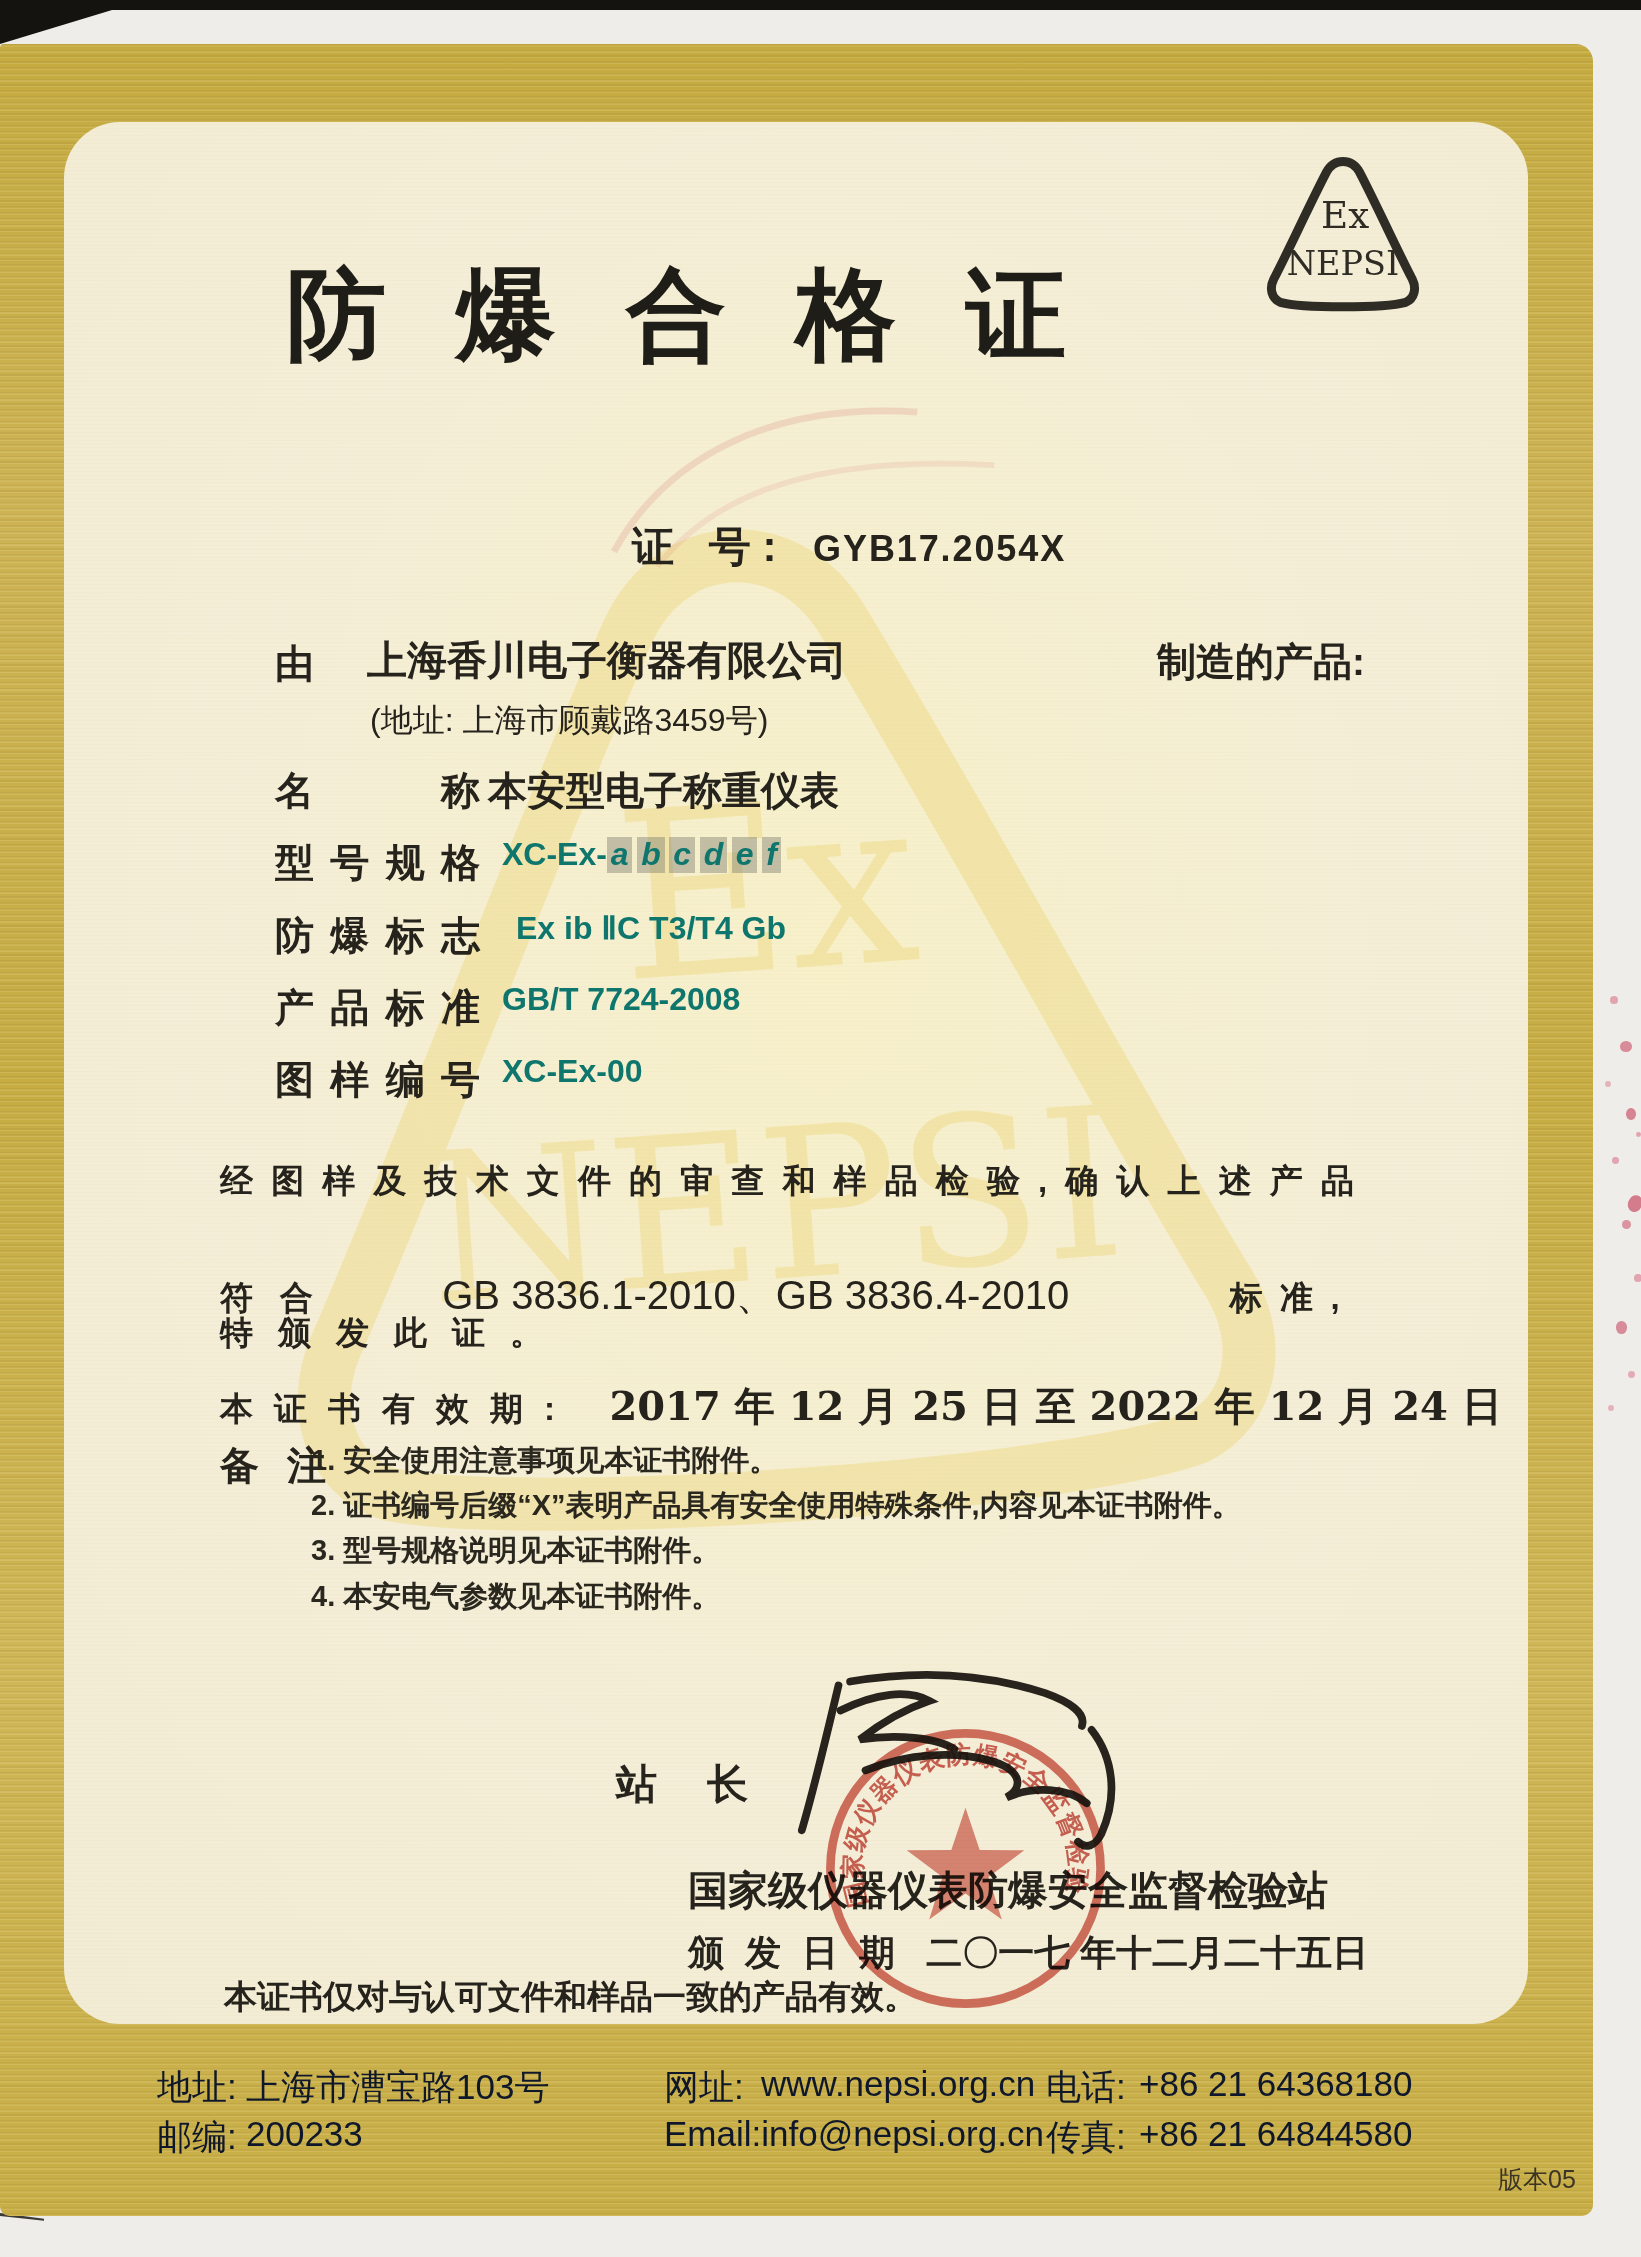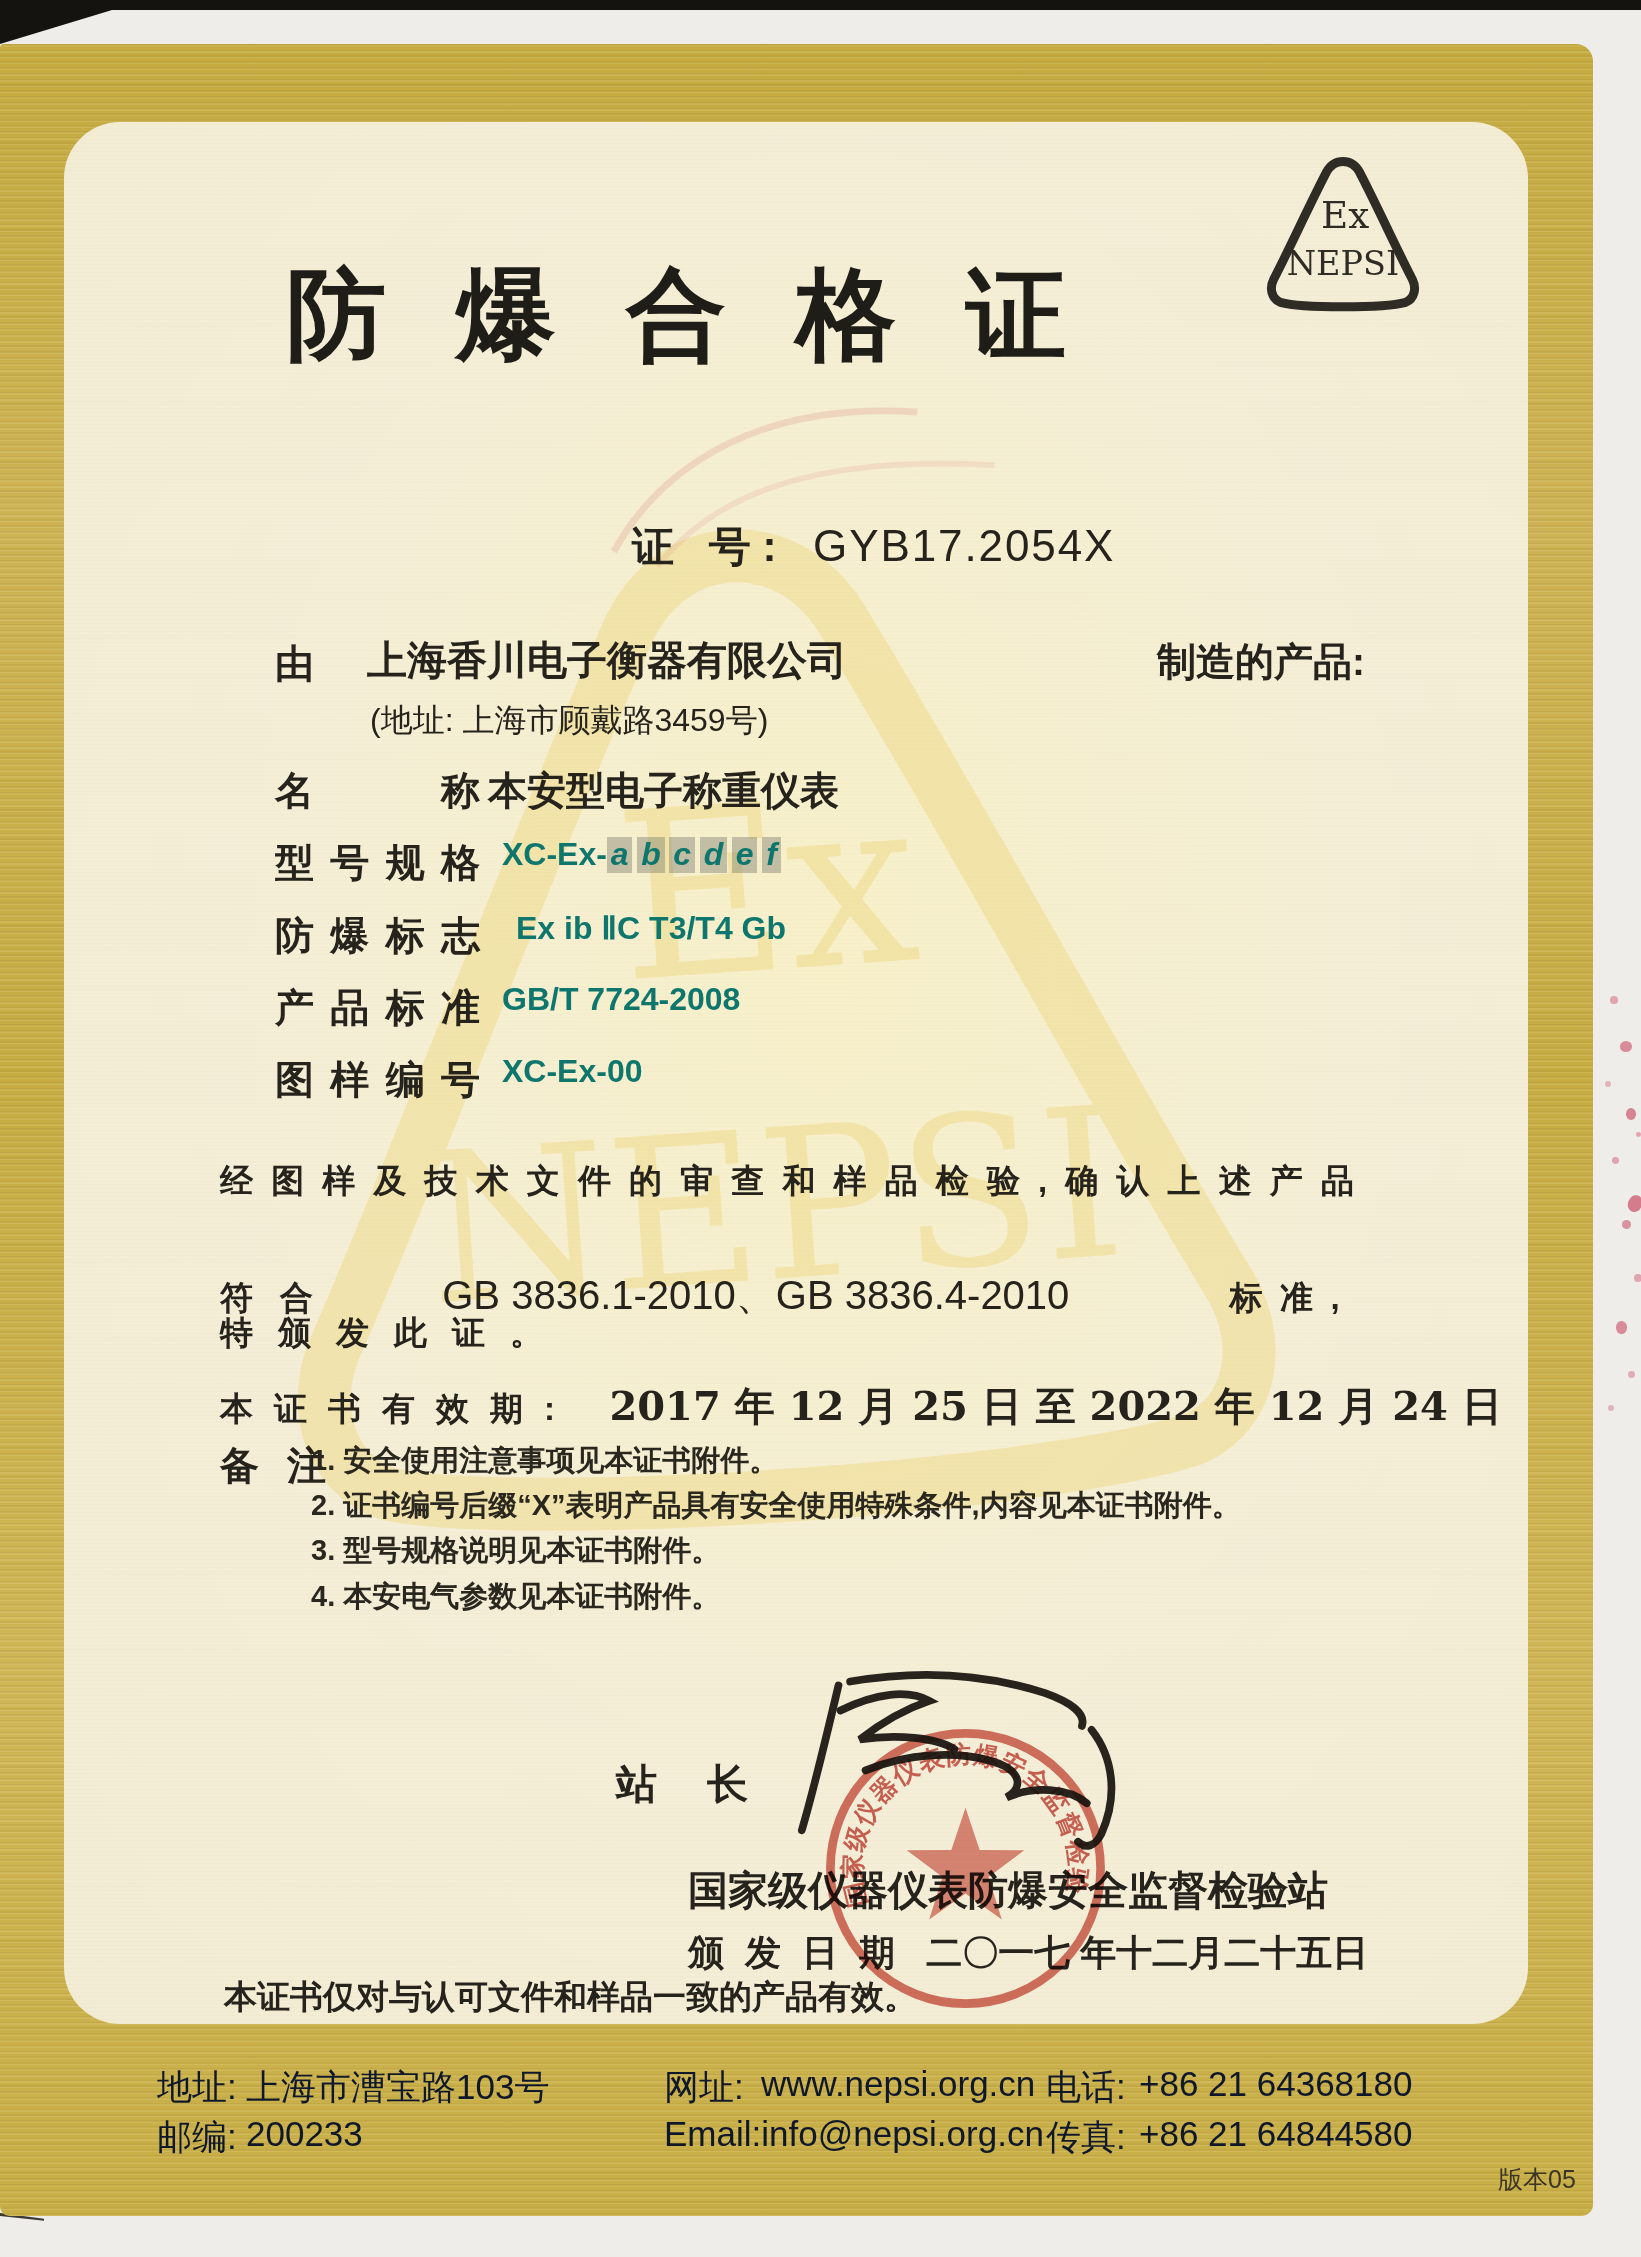--- a/index.html
+++ b/index.html
@@ -33,21 +33,21 @@
   }
   .cjk{white-space:nowrap;text-align:center;}
   .jlabel{display:inline-block;text-align:justify;text-align-last:justify;}
   .jline{text-align:justify;text-align-last:justify;}
   .serif{font-family:"DejaVu Serif","Liberation Serif",serif;}
   .title{
     left:286px;top:249px;font-size:100px;font-weight:700;letter-spacing:70px;
     color:#1f1d17;
   }
   .certno-row{left:632px;top:519px;font-size:42px;font-weight:600;letter-spacing:11.6px;}
-  .certno-val{font-size:44px;font-weight:400;letter-spacing:1.9px;margin-left:25px;}
+  .certno-val{font-size:36px;font-weight:700;letter-spacing:1.9px;margin-left:25px;}
   .lbl{font-weight:600;font-size:39px;color:#26231d;}
   .val{font-weight:700;font-size:32px;color:#0f766e;}
   .model-letter{
     display:inline-block;font-style:italic;font-weight:700;
     background:rgba(122,122,110,.42);
     padding:1px 3.9px;margin-right:4.8px;line-height:1.05;
   }
   .stmt{font-size:33px;font-weight:600;color:#26231d;}
   .note{font-size:29px;font-weight:600;color:#2a271f;}
   .foot{font-size:35px;font-weight:500;color:#0f172a;}

